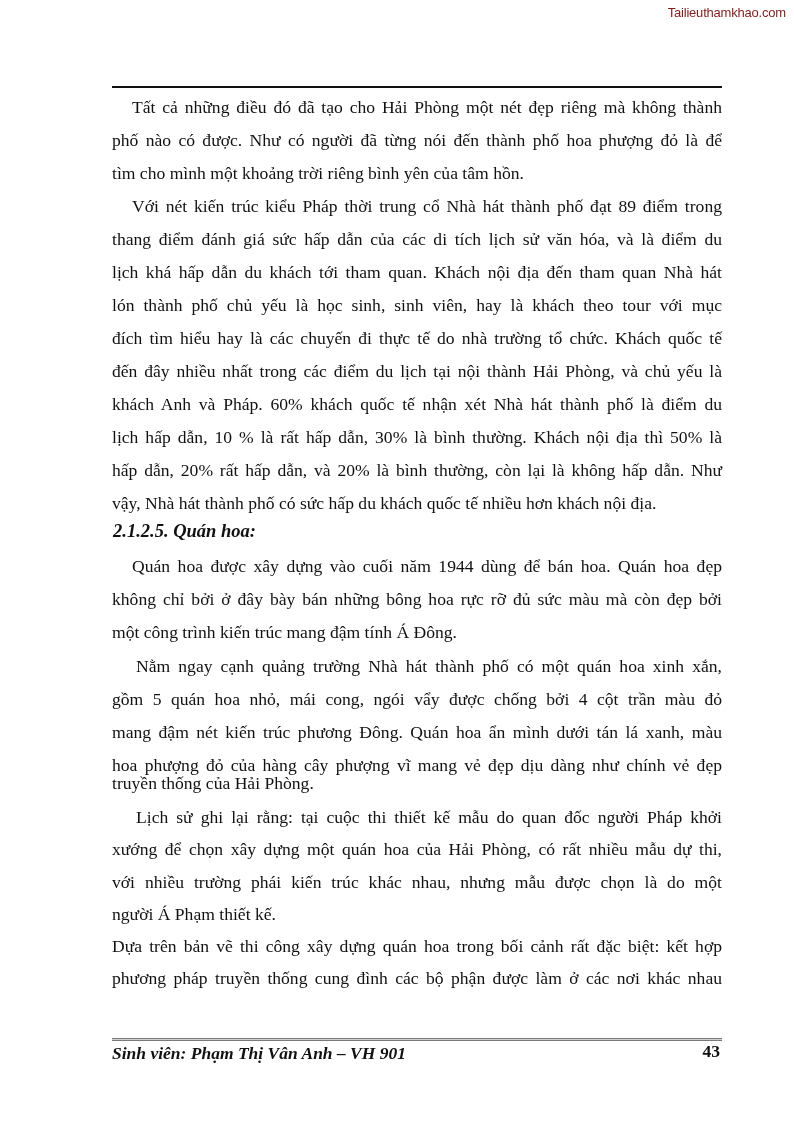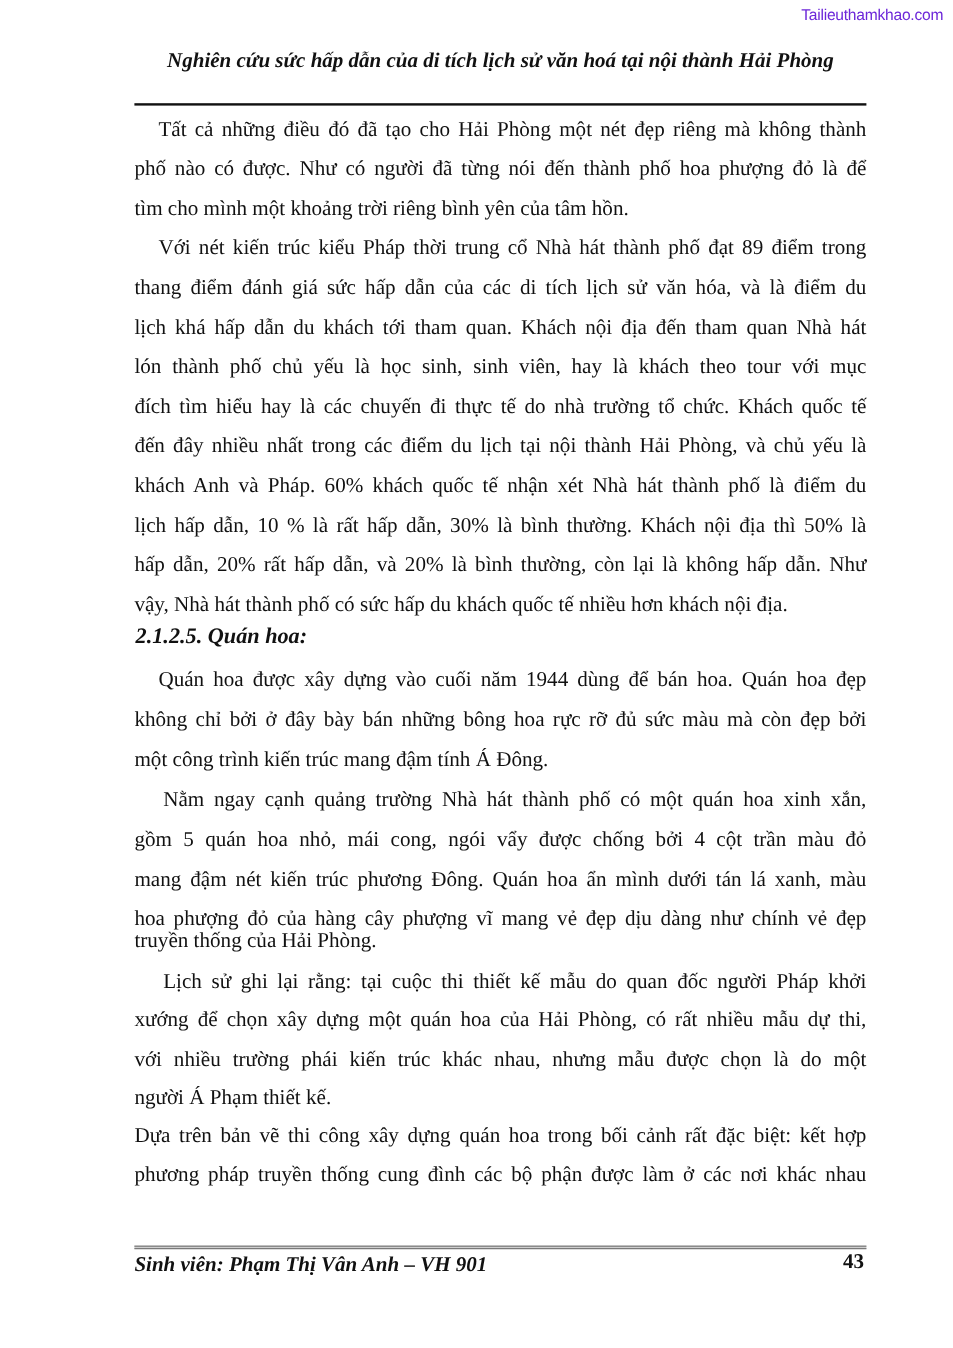--- a/index.html
+++ b/index.html
@@ -1,40 +1,39 @@
 <!DOCTYPE html>
 <html><head>
 <meta charset="utf-8">
 <style>
   html, body { margin: 0; padding: 0; background: #ffffff; }
   body { width: 794px; height: 1123px; position: relative; overflow: hidden;
          font-family: "Liberation Serif", "DejaVu Serif", serif; color: #111; }
   .watermark { position: absolute; top: 5px; right: 8px; font-family: "Liberation Sans", "DejaVu Sans", sans-serif;
-               font-size: 13px; color: #6d28d9; letter-spacing: -0.2px; }
+               font-size: 13px; color: #7f1d1d; letter-spacing: -0.2px; }
   .header { position: absolute; left: 112px; width: 610px; top: 40px; text-align: center;
             font-weight: bold; font-style: italic; font-size: 17.5px; line-height: 20px; }
   .header-rule { position: absolute; left: 112px; width: 610px; top: 86px; height: 2px; background: #111; }
   .line { position: absolute; left: 112px; width: 610px; font-size: 17.6px; line-height: 22px;
           text-align: justify; text-align-last: justify; white-space: nowrap; }
   .line.indent { padding-left: 20px; width: 590px; }
   .line.indent2 { padding-left: 24px; width: 586px; }
   .line.last { text-align-last: left; }
   .heading { position: absolute; left: 113px; top: 521px; font-weight: bold; font-style: italic; font-size: 18.5px; }
   .footer-rule { position: absolute; left: 112px; width: 610px; top: 1038px; height: 3px;
                  border-top: 1px solid #7a7a7a; border-bottom: 1px solid #7a7a7a; background: #cfcfcf; box-sizing: border-box; }
   .footer-left { position: absolute; left: 112px; top: 1043px; font-weight: bold; font-style: italic; font-size: 17.5px; }
   .footer-right { position: absolute; right: 74px; top: 1041px; font-weight: bold; font-size: 17.5px; margin-left: 28px; }
 </style>
 </head>
 <body>
 
 <div class="watermark">Tailieuthamkhao.com</div>
 
 <div class="header">
-  <div>Nghiên cứu sức hấp dẫn của di tích lịch sử văn hoá tại nội thành Hải Phòng</div>
 </div>
 <div class="header-rule"></div>
 
 <div class="line indent" style="top:96px">Tất cả những điều đó đã tạo cho Hải Phòng một nét đẹp riêng mà không thành</div>
 <div class="line" style="top:129px">phố nào có được. Như có người đã từng nói đến thành phố hoa phượng đỏ là để</div>
 <div class="line last" style="top:162px">tìm cho mình một khoảng trời riêng bình yên của tâm hồn.</div>
 
 <div class="line indent" style="top:195px">Với nét kiến trúc kiểu Pháp thời trung cổ Nhà hát thành phố đạt 89 điểm trong</div>
 <div class="line" style="top:228px">thang điểm đánh giá sức hấp dẫn của các di tích lịch sử văn hóa, và là điểm du</div>
 <div class="line" style="top:261px">lịch khá hấp dẫn du khách tới tham quan. Khách nội địa đến tham quan Nhà hát</div>

